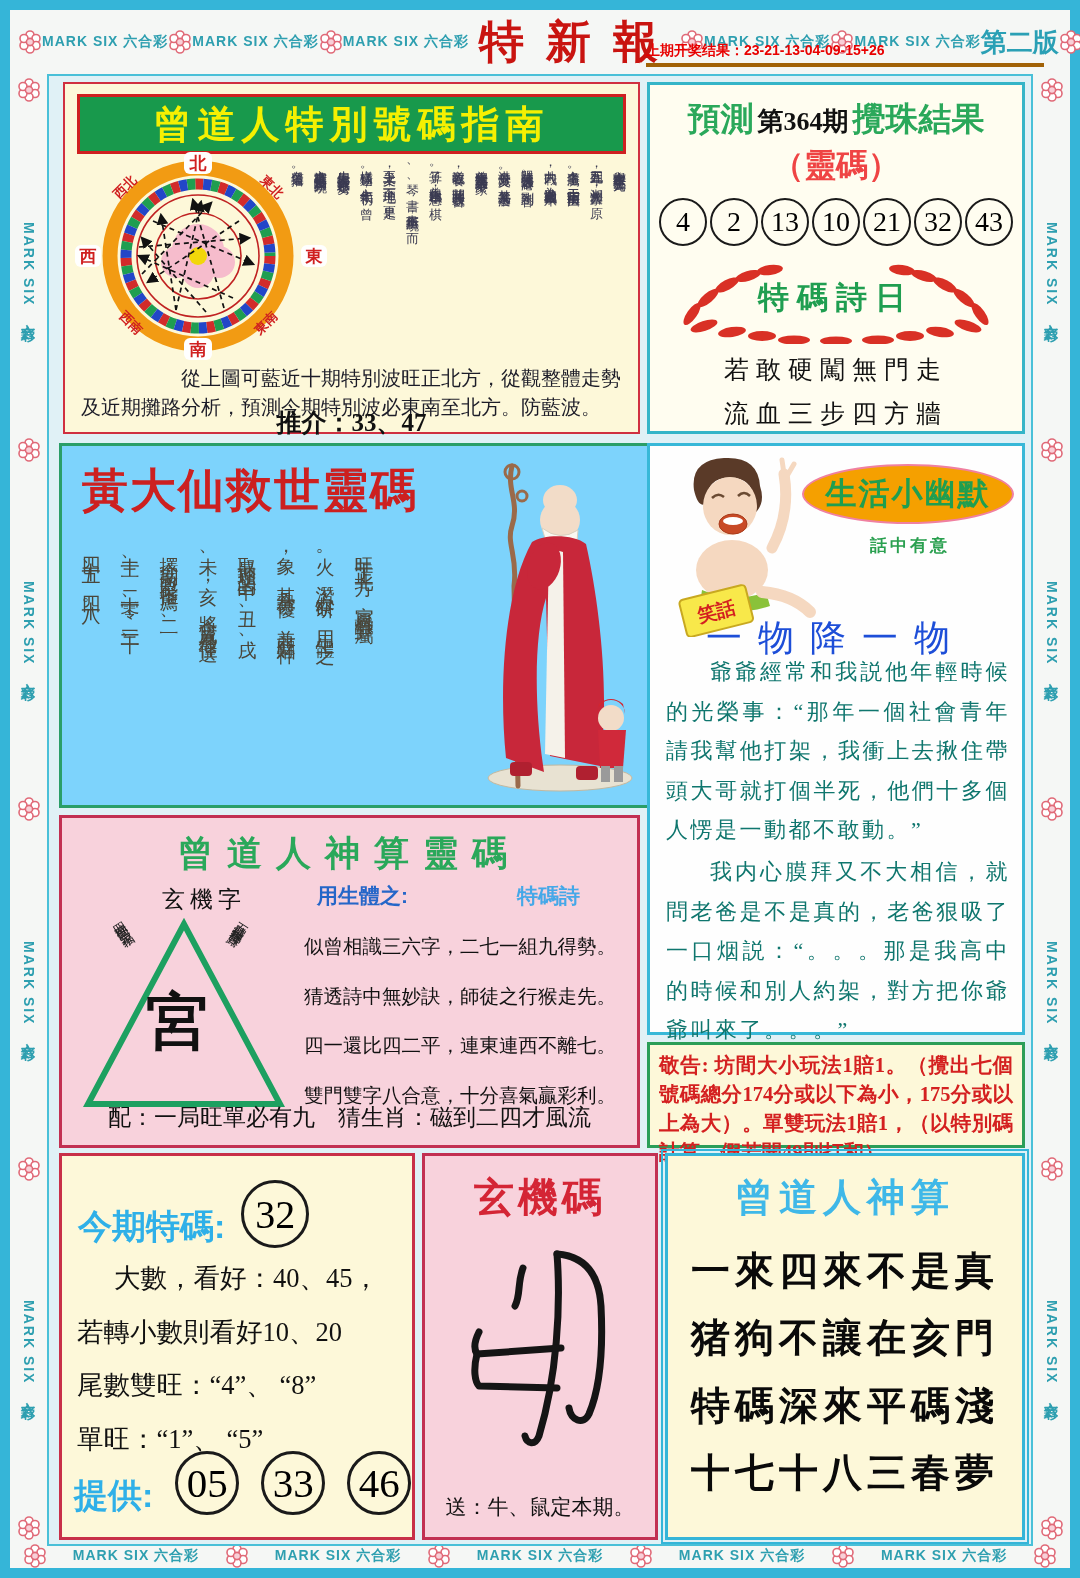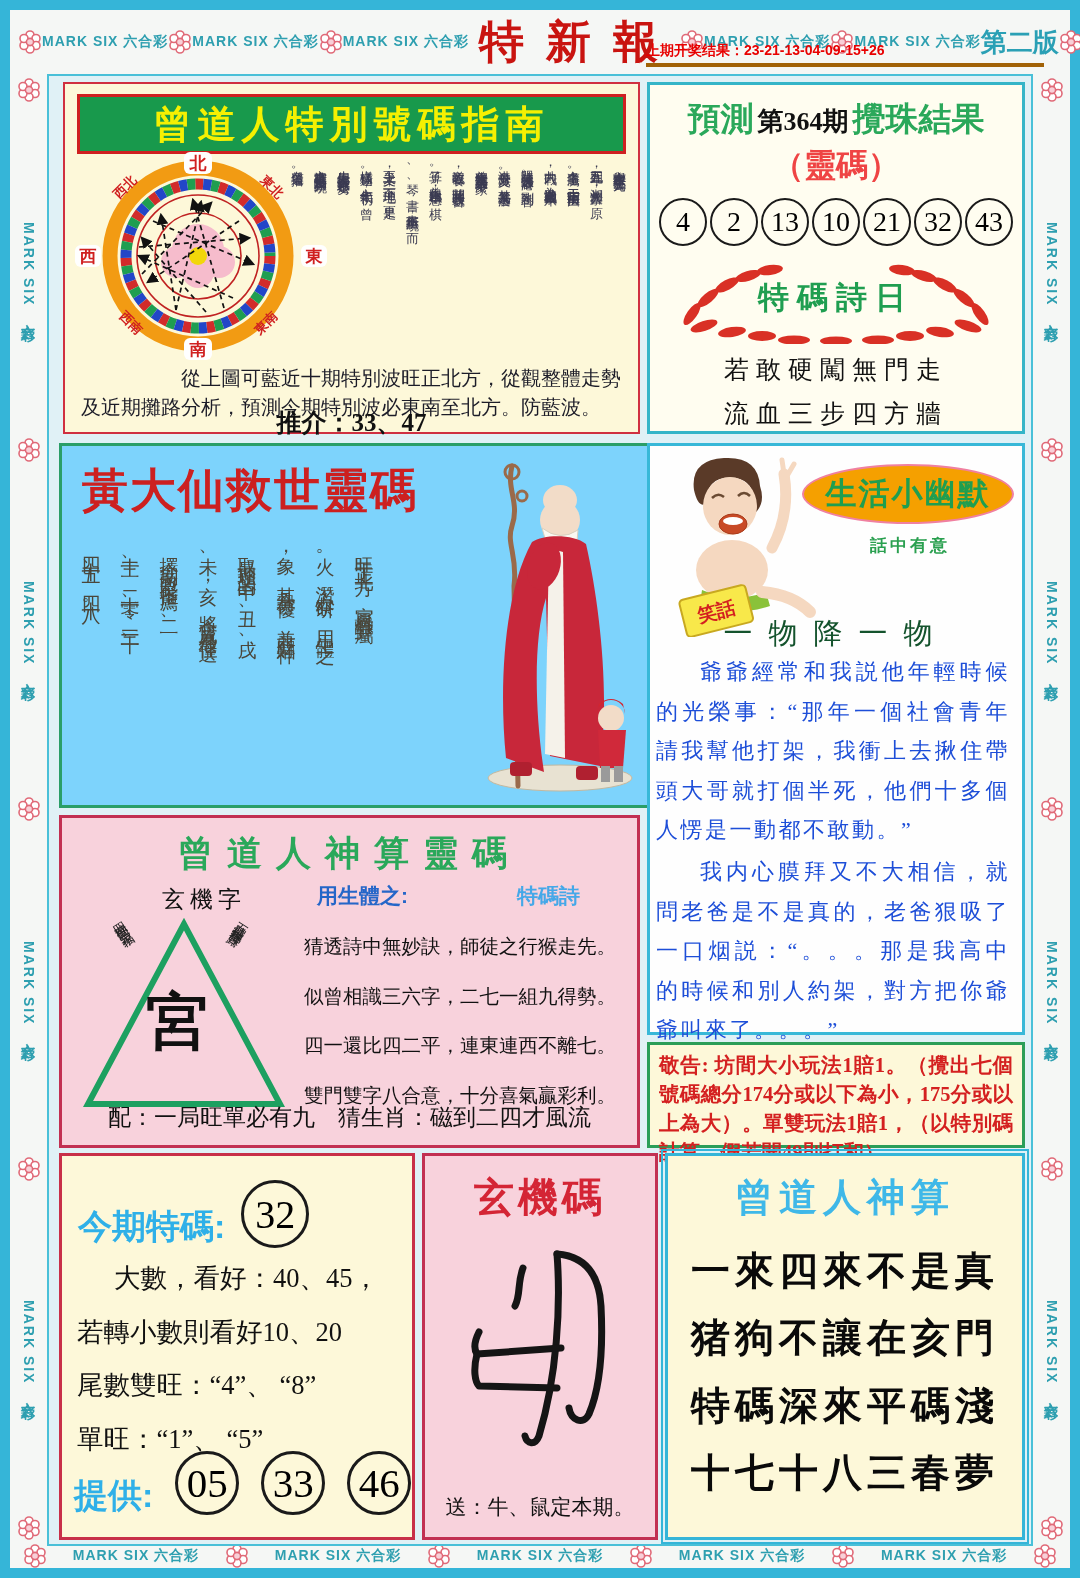--- a/index.html
+++ b/index.html
@@ -78,23 +78,23 @@
        line-height:2.55;white-space:nowrap;}
   .lm-foot{position:absolute;left:0;right:0;bottom:12px;text-align:center;font-size:23px;color:#111;}
   
   .p-humor{left:598px;top:367px;width:378px;height:592px;background:#fefefe;border:3px solid #38b8d8;}
   .humor-ellipse{position:absolute;right:8px;top:18px;width:208px;height:56px;background:#f5a000;
        border:2px solid #f080a0;border-radius:50%;display:flex;align-items:center;justify-content:center;}
   .humor-ellipse span{color:#1f9e50;font-size:31px;font-weight:bold;letter-spacing:2px;white-space:nowrap;
        font-family:"Liberation Sans","DejaVu Sans",sans-serif;}
   .humor-sub{position:absolute;right:72px;top:88px;color:#2aa050;font-size:17px;font-weight:bold;letter-spacing:3px;}
   .cartoon{position:absolute;left:4px;top:6px;}
-  .humor-head{position:absolute;left:0;right:0;top:168px;text-align:center;font-size:29px;color:#14532d;
+  .humor-head{position:absolute;left:0;right:0;top:168px;text-align:center;font-size:36px;color:#1d4ed8;
        letter-spacing:16px;white-space:nowrap;}
-  .humor-body{position:absolute;left:6px;right:12px;top:206px;font-size:22px;color:#1d4ed8;
+  .humor-body{position:absolute;left:16px;right:12px;top:206px;font-size:22px;color:#0f766e;
        line-height:1.8;letter-spacing:2.5px;text-align:justify;}
   .humor-body p{margin:0 0 2px;text-indent:2em;}
   
   .p-notice{left:598px;top:966px;width:378px;height:106px;background:#fdf8d9;border:3px solid #2a9e58;
        padding:6px 9px;color:#d42020;font-weight:bold;font-size:20.5px;line-height:1.42;text-align:justify;}
   
   .p-tema{left:10px;top:1077px;width:356px;height:387px;background:#fdf8d9;border:3.5px solid #c83048;}
   .tema-row1{position:absolute;left:16px;top:22px;display:flex;align-items:center;gap:16px;}
   .cyan-lab{color:#2fb0e8;font-size:34px;font-weight:bold;white-space:nowrap;
        font-family:"Liberation Sans","DejaVu Sans",sans-serif;margin-top:26px;}
@@ -390,22 +390,22 @@
       <div class="lab-tm">特碼詩</div>
       <div class="tri-wrap">
         <svg width="232" height="206" viewBox="0 0 232 206">
           <polygon points="116,14 20,194 212,194" fill="none" stroke="#1da060" stroke-width="6"></polygon>
         </svg>
         <div class="tri-char">宮</div>
         <div class="tri-side tri-left">四世同堂一家福</div>
         <div class="tri-side tri-right">五體投地當甘露</div>
       </div>
       <div class="lm-poem">
+        <div>似曾相識三六字，二七一組九得勢。</div>
         <div>猜透詩中無妙訣，師徒之行猴走先。</div>
-        <div>似曾相識三六字，二七一組九得勢。</div>
         <div>四一還比四二平，連東連西不離七。</div>
         <div>雙門雙字八合意，十分喜氣贏彩利。</div>
       </div>
       <div class="lm-foot">配：一局旺單必有九　猜生肖：磁到二四才風流</div>
     </div>
 
     <div class="panel p-humor">
       <svg class="cartoon" width="165" height="185" viewBox="0 0 165 185">
         <path d="M40,38 Q36,8 70,6 Q104,4 106,34 Q112,52 100,62 Q104,30 82,26 Q52,22 52,52 Q44,56 40,38 Z" fill="#5a3a28"></path>
         <ellipse cx="76" cy="54" rx="27" ry="29" fill="#f5d8c0"></ellipse>

